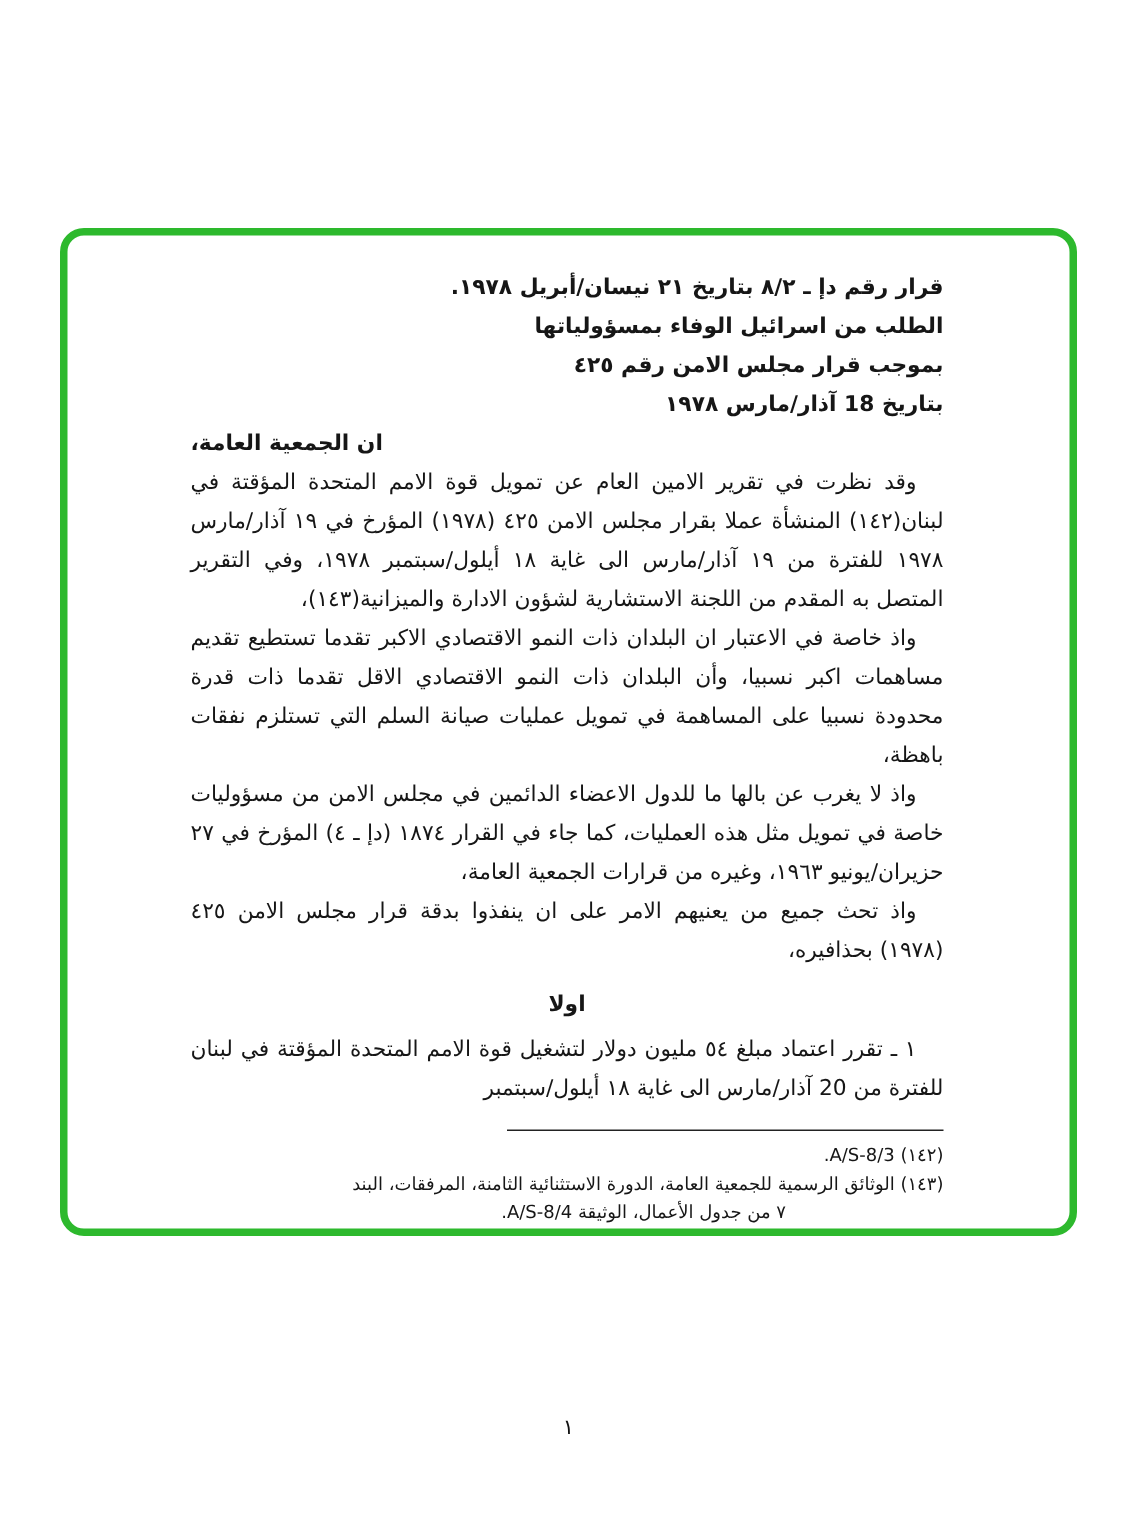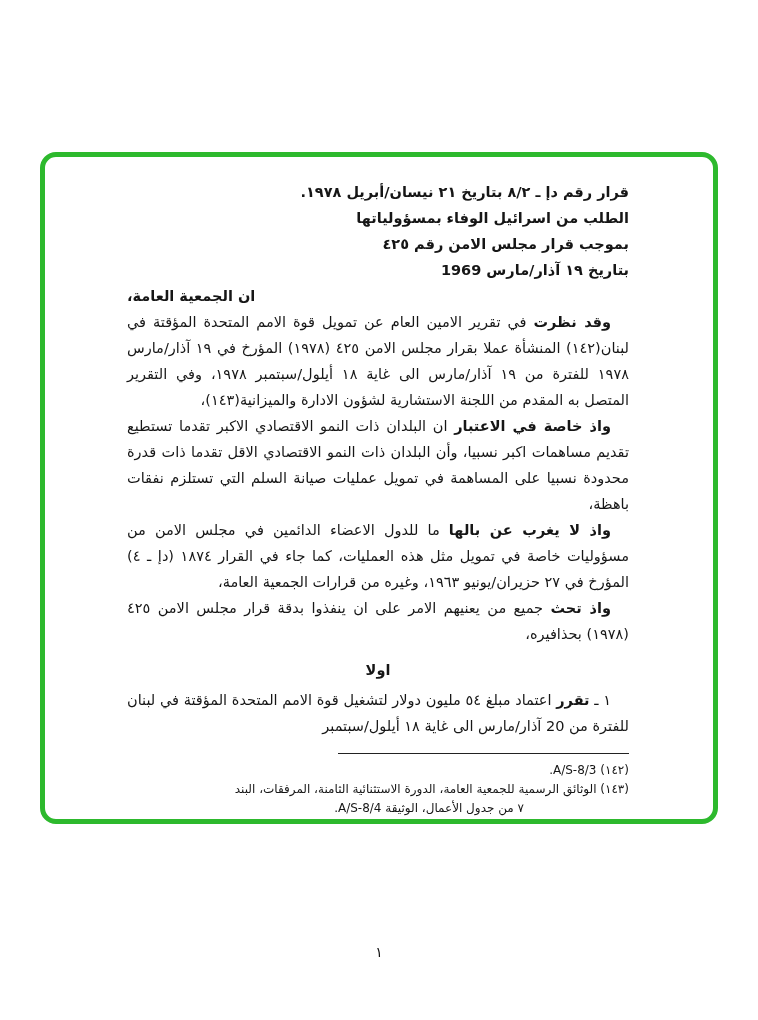--- a/index.html
+++ b/index.html
@@ -59,21 +59,21 @@
     font-weight: 700;
     text-align: right;
   }
   .opening {
     font-weight: 700;
     text-align: left;
   }
   .para {
     text-indent: 18px;
   }
-  .lead { font-weight: 700; }
+  .lead { font-weight: 400; }
   .section-label {
     text-align: center;
     font-weight: 700;
     margin: 10px 0 4px 0 !important;
   }
   .footnotes {
     margin-top: 14px;
     font-size: 12px;
     line-height: 19px;
     text-align: right;
@@ -103,21 +103,21 @@
 <div class="page">
 
 
   <section class="frame">
     <div class="content" dir="rtl" lang="ar">
 
       <p class="res-heading">قرار رقم دإ ـ ٨/٢ بتاريخ ٢١ نيسان/أبريل ١٩٧٨.</p>
 
       <p class="res-subtitle">الطلب من اسرائيل الوفاء بمسؤولياتها</p>
       <p class="res-subtitle">بموجب قرار مجلس الامن رقم ٤٢٥</p>
-      <p class="res-subtitle">بتاريخ ١٩ آذار/مارس 1969</p>
+      <p class="res-subtitle">بتاريخ 18 آذار/مارس ١٩٧٨</p>
 
       <p class="opening">ان الجمعية العامة،</p>
 
       <p class="para">
         <span class="lead">وقد نظرت</span>
         <span>في تقرير الامين العام عن تمويل قوة الامم المتحدة المؤقتة في لبنان(١٤٢) المنشأة عملا بقرار مجلس الامن ٤٢٥ (١٩٧٨) المؤرخ في ١٩ آذار/مارس ١٩٧٨ للفترة من ١٩ آذار/مارس الى غاية ١٨ أيلول/سبتمبر ١٩٧٨، وفي التقرير المتصل به المقدم من اللجنة الاستشارية لشؤون الادارة والميزانية(١٤٣)،</span>
       </p>
 
 
       <p class="para">

